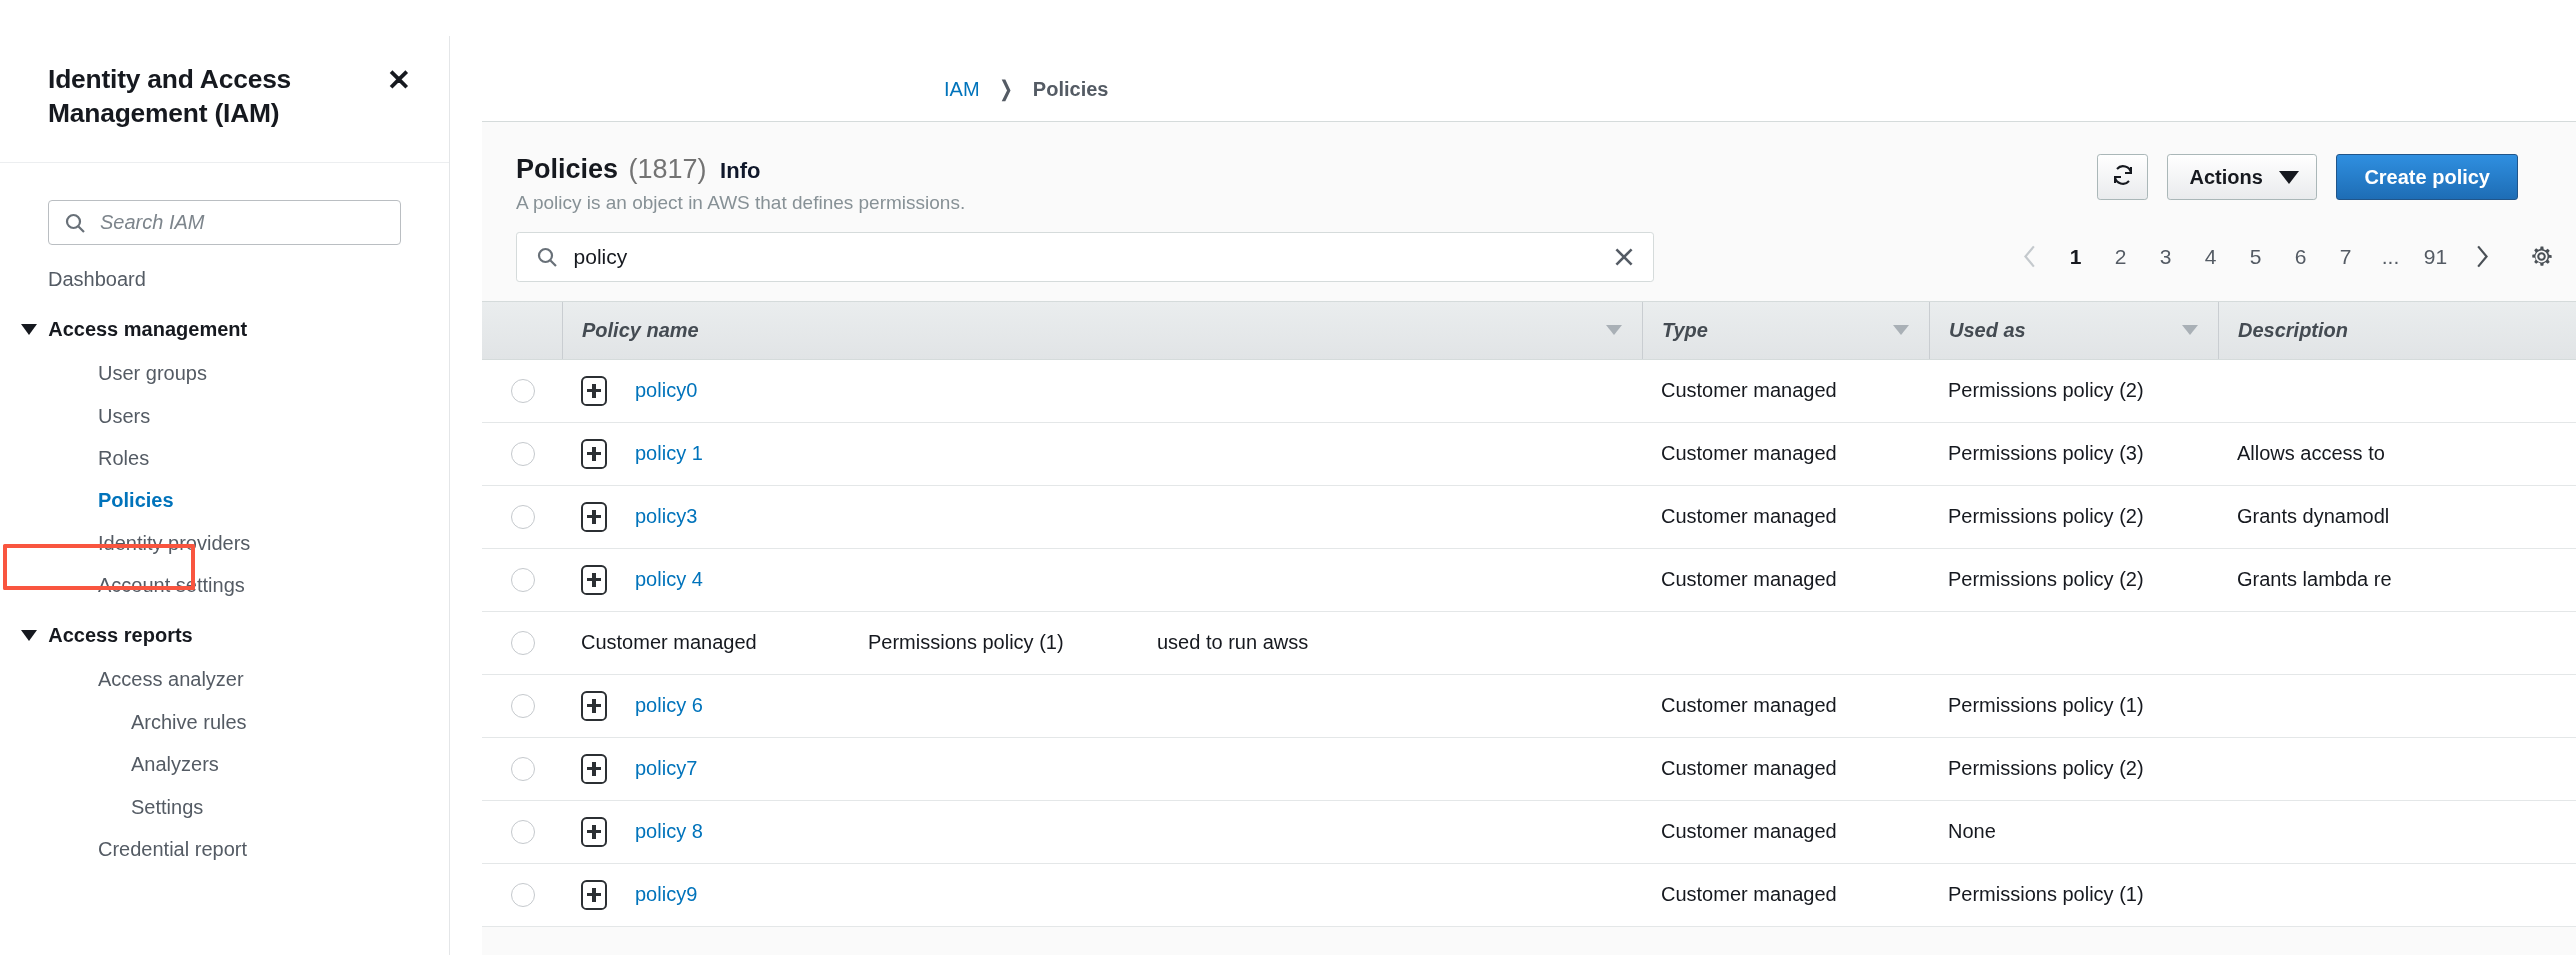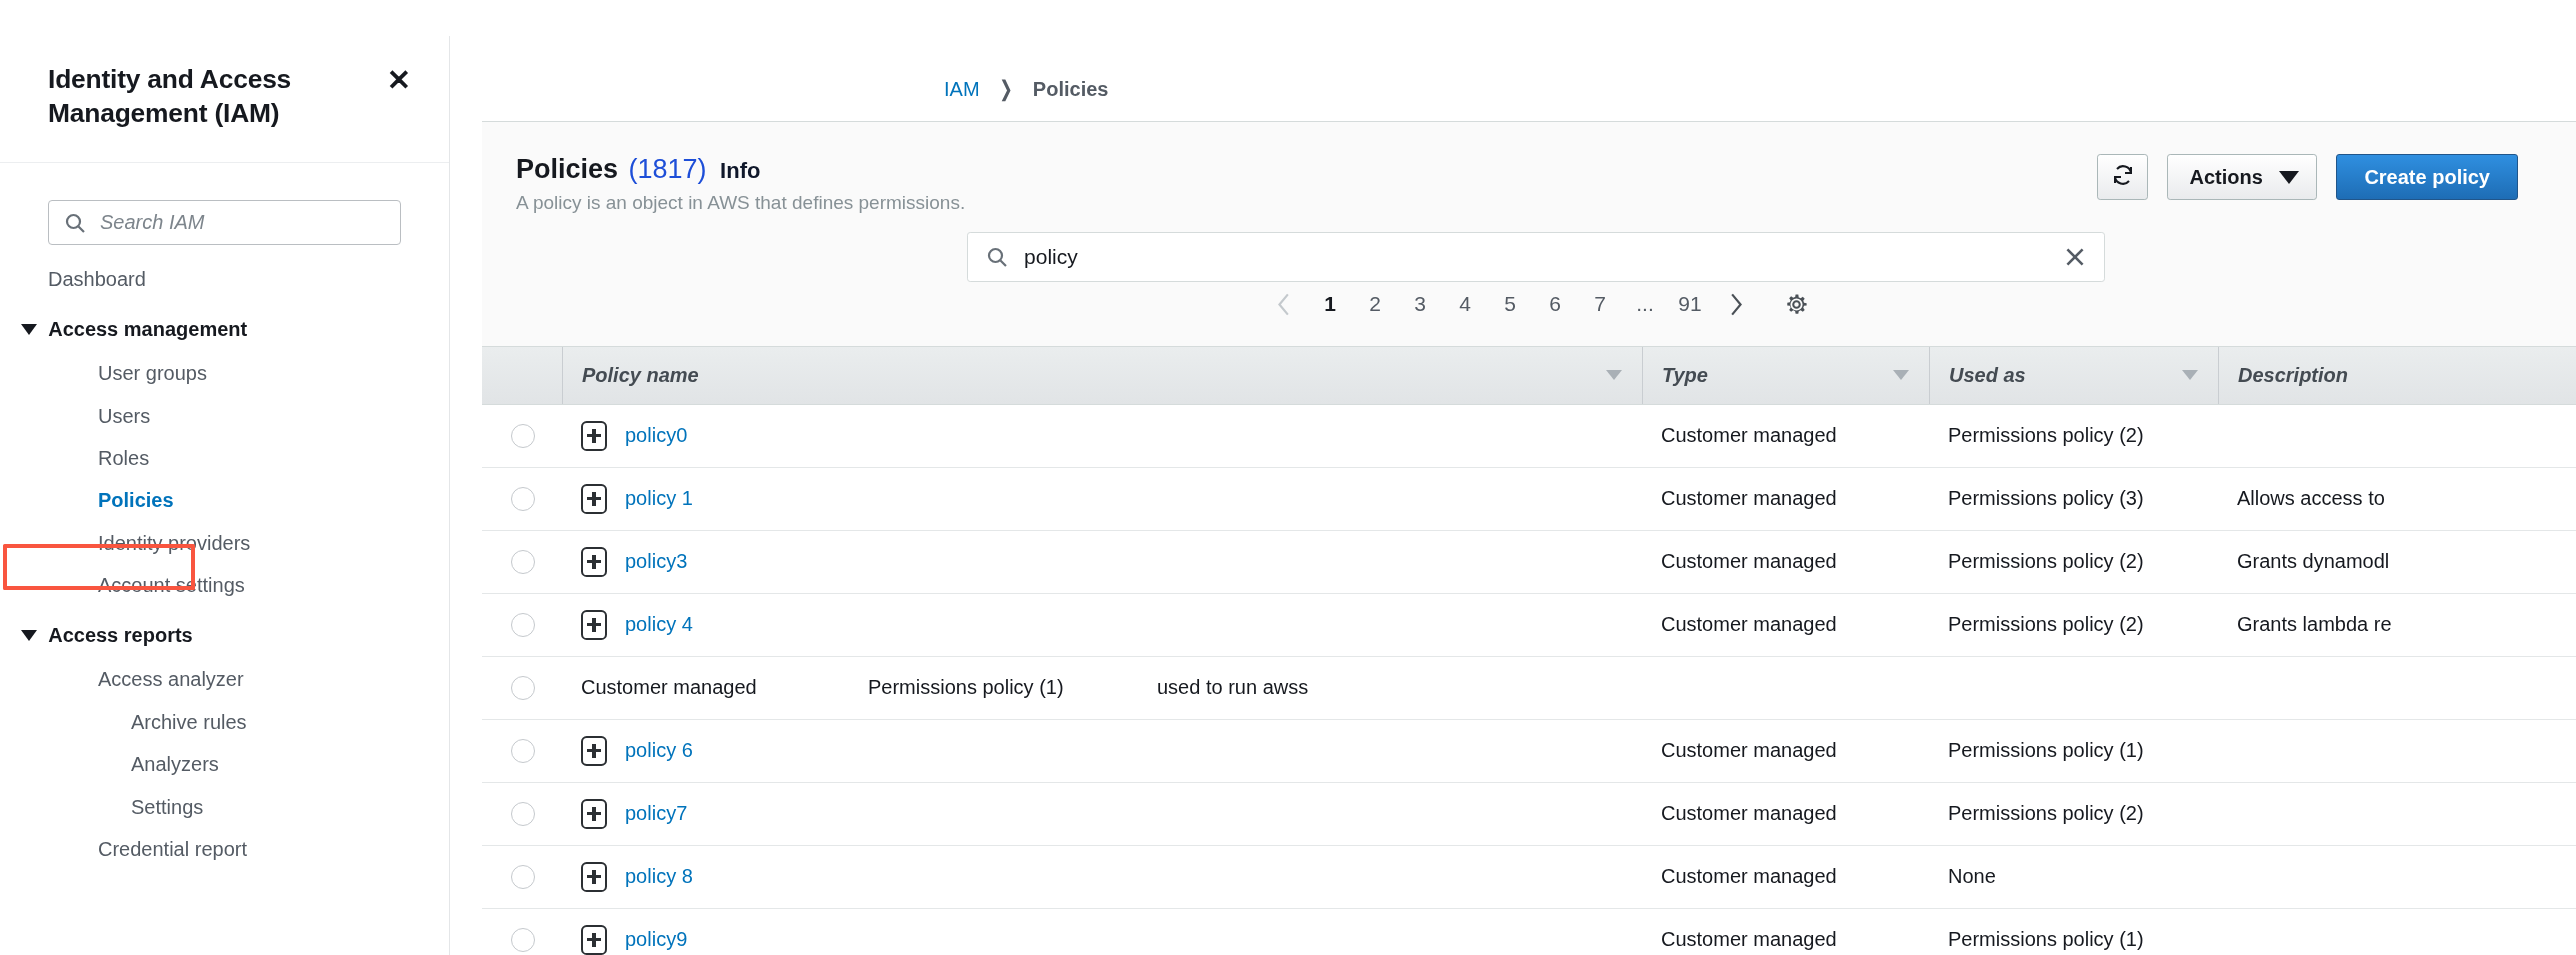--- a/index.html
+++ b/index.html
@@ -91,21 +91,21 @@
     position: absolute; left: 32px; top: 85px; right: 0; bottom: 0;
     border-top: 1.6px solid #d5dbdb;
     background: #fafafa;
   }
   .panel-head {
     display: flex; align-items: flex-start; justify-content: space-between;
     padding: 32px 37px 0 34px;
   }
   .title-line { display: flex; align-items: baseline; gap: 10.4px; }
   .p-title { font-size: 27px; font-weight: bold; color: #16191f; }
-  .p-count { font-size: 27px; color: #1d4ed8; }
+  .p-count { font-size: 27px; color: #737373; }
   .p-info { font-size: 22px; color: #0f172a; font-weight: bold; cursor: pointer; margin-left: 3.2px; }
   .p-sub { font-size: 19px; color: #879196; margin-top: 7.2px; }
 
   .head-actions { display: flex; align-items: center; gap: 19px; padding-right: 21px; position: relative; }
   .btn {
     height: 46px; border: 1.6px solid #aab7b8; border-radius: 3.2px;
     background: linear-gradient(to bottom, #ffffff 0%, #e9ebed 100%);
     display: flex; align-items: center; justify-content: center;
     font-size: 20px; font-weight: bold; color: #16191f; cursor: pointer;
     padding: 0 19px;
@@ -120,21 +120,20 @@
   }
   .btn-primary {
     background: linear-gradient(to bottom, #2f8fe0 0%, #1e6db5 100%);
     border: 1.6px solid #20558a; color: #ffffff;
     padding: 0 27px; border-radius: 3px;
   }
 
   .toolbar {
     display: flex; align-items: center; justify-content: space-between;
     padding: 17.6px 21px 19px 34px;
-    flex-direction: column;
   }
   .searchbox {
     width: 1138px; height: 50px; background: #fff;
     border: 1.6px solid #d5dbdb; border-radius: 3.2px;
     display: flex; align-items: center; padding: 0 16px 0 17.6px;
   }
   .searchbox .mag { flex: 0 0 26px; display: flex; align-items: center; }
   .searchbox input {
     flex: 1 1 auto; border: none; outline: none; background: transparent;
     font-size: 21px; color: #16191f; padding-left: 13px;
@@ -184,21 +183,21 @@
     border-left: 8px solid transparent;
     border-right: 8px solid transparent;
     border-top: 10.4px solid #a9b0b6;
   }
 
   .trow {
     display: flex; align-items: center; height: 63px;
     border-bottom: 1.6px solid #e4e7e8; background: #fff;
   }
   .td { display: flex; align-items: center; font-size: 20px; color: #16191f; }
-  .td.col-name { padding-left: 19px; justify-content: flex-start; gap: 18px; }
+  .td.col-name { padding-left: 19px; justify-content: flex-start; gap: 28px; }
   .td.col-type { padding-left: 19px; justify-content: flex-start; }
   .td.col-used { padding-left: 19px; justify-content: flex-start; }
   .td.col-desc { padding-left: 19px; white-space: nowrap; overflow: hidden; }
   .radio {
     width: 24px; height: 24px; border: 1.6px solid #c5c9cd;
     border-radius: 50%; background: #fff; margin-left: 29px; cursor: pointer;
   }
   .expander {
     width: 26px; height: 30px; border: 2.4px solid #2b2f33; border-radius: 5.6px;
     display: flex; align-items: center; justify-content: center; cursor: pointer;

